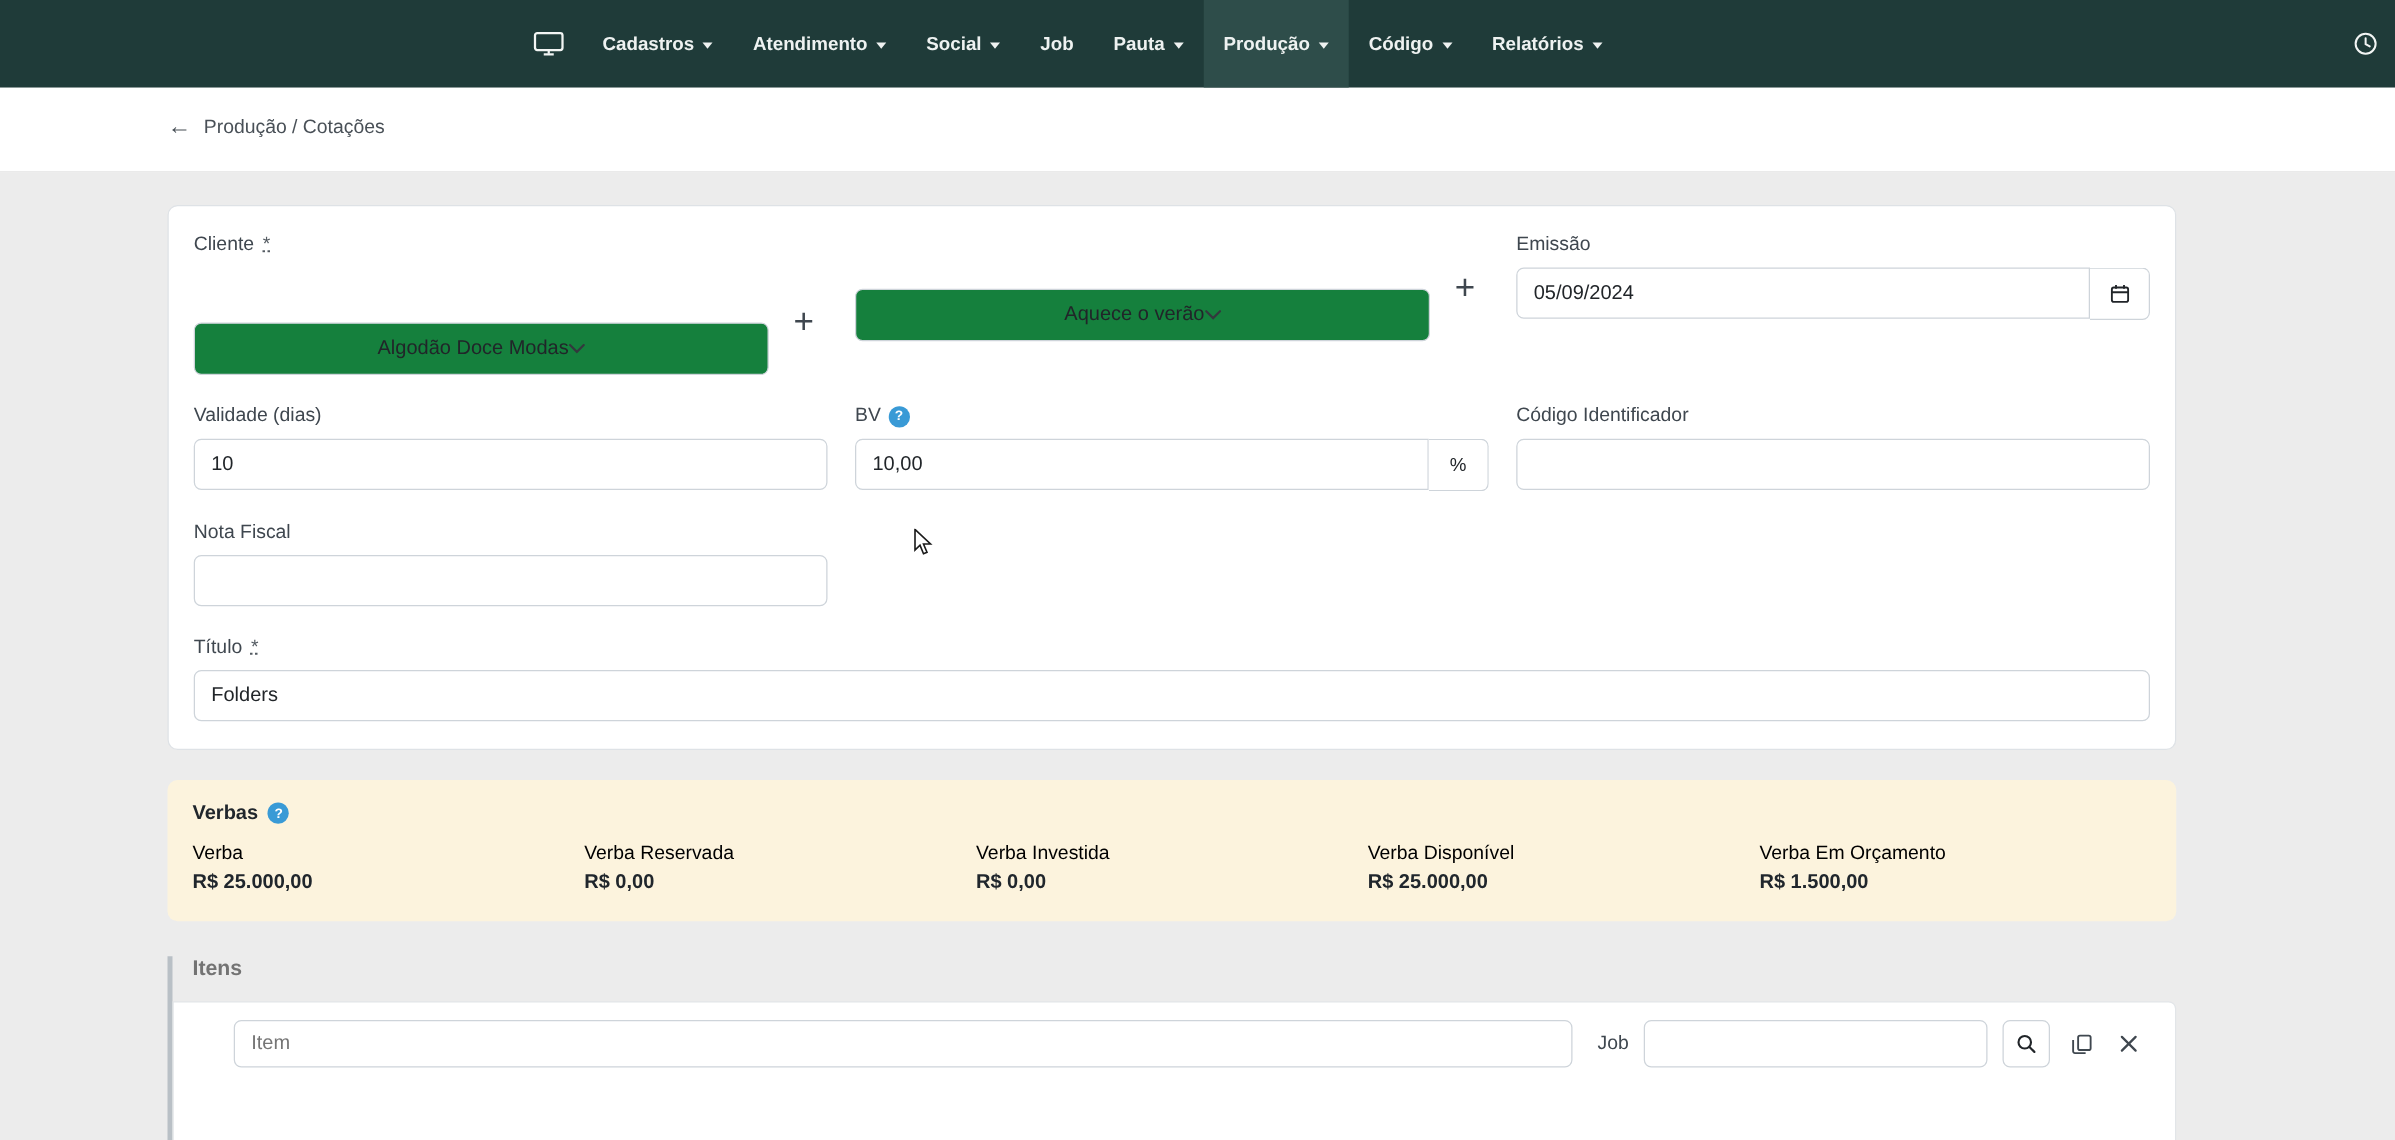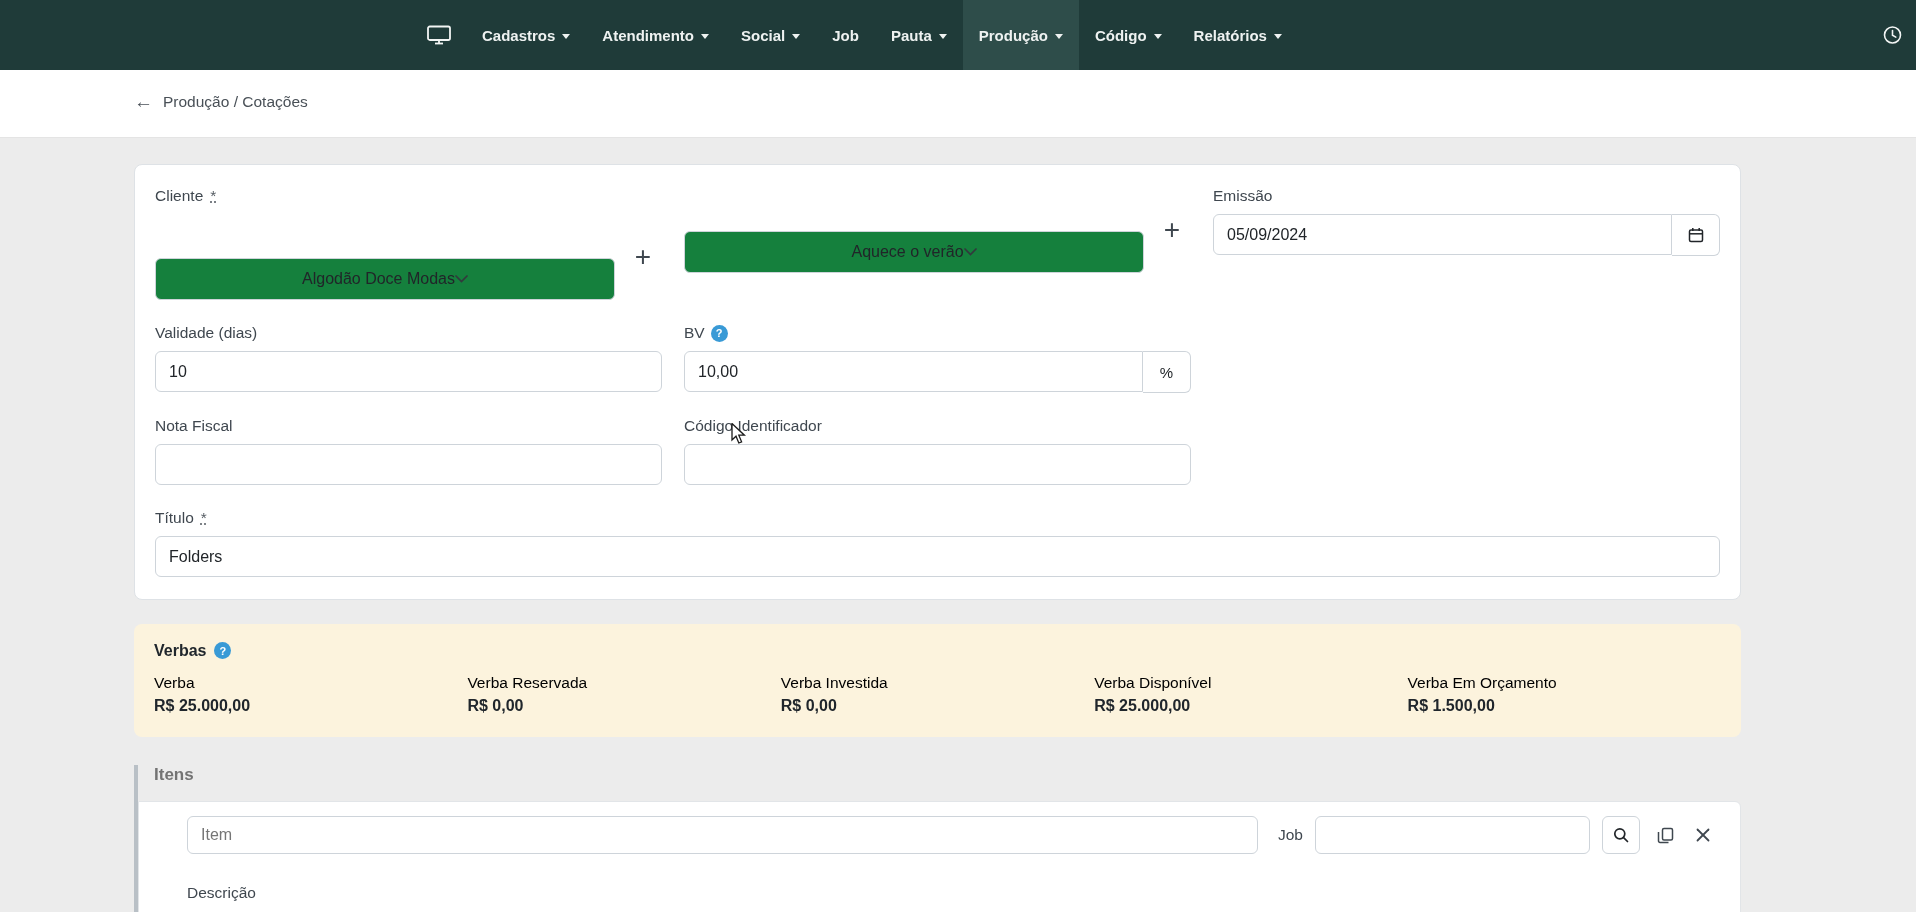--- a/index.html
+++ b/index.html
@@ -281,30 +281,30 @@
           <span class="help-icon">?</span>
         </div>
         <div class="input-group">
           <input class="text-input" value="10,00" style="">
           <button class="append-btn">
             <span>%</span>
           </button>
         </div>
       </div>
 
+      <div class="field">
+        <div class="lbl">
+          <span>Código Identificador</span>
+        </div>
+        <input class="text-input" value="" style="">
+      </div>
+
       <div class="field col-1">
         <div class="lbl">
           <span>Nota Fiscal</span>
-        </div>
-        <input class="text-input" value="" style="">
-      </div>
-
-      <div class="field">
-        <div class="lbl">
-          <span>Código Identificador</span>
         </div>
         <input class="text-input" value="" style="">
       </div>
 
       <div class="field span-all">
         <div class="lbl">
           <span>Título</span>
           <span class="req">*</span>
         </div>
         <input class="text-input" value="Folders" style="">
@@ -361,21 +361,20 @@
             <path d="M11.5 15.5 H3 a1.5 1.5 0 0 1 -1.5 -1.5 V5" stroke="#3f474f" stroke-width="1.5" fill="none"></path>
           </svg>
         </button>
         <button class="icon-btn">
           <svg width="14" height="14" viewBox="0 0 14 14" fill="none">
             <line x1="1.5" y1="1.5" x2="12.5" y2="12.5" stroke="#3f474f" stroke-width="1.8" stroke-linecap="round"></line>
             <line x1="12.5" y1="1.5" x2="1.5" y2="12.5" stroke="#3f474f" stroke-width="1.8" stroke-linecap="round"></line>
           </svg>
         </button>
       </div>
-      <div class="desc-label">Descrição</div>
     </div>
   </div>
 
 </div>
 
 <div class="mouse-cursor">
   <svg width="20" height="22" viewBox="0 0 20 22">
     <polygon points="1,0.5 1,17 5,13.2 7.8,20 10.6,18.8 7.8,12.2 13.4,12.2" fill="#ffffff" stroke="#1b1b1b" stroke-width="1.3"></polygon>
   </svg>
 </div>

